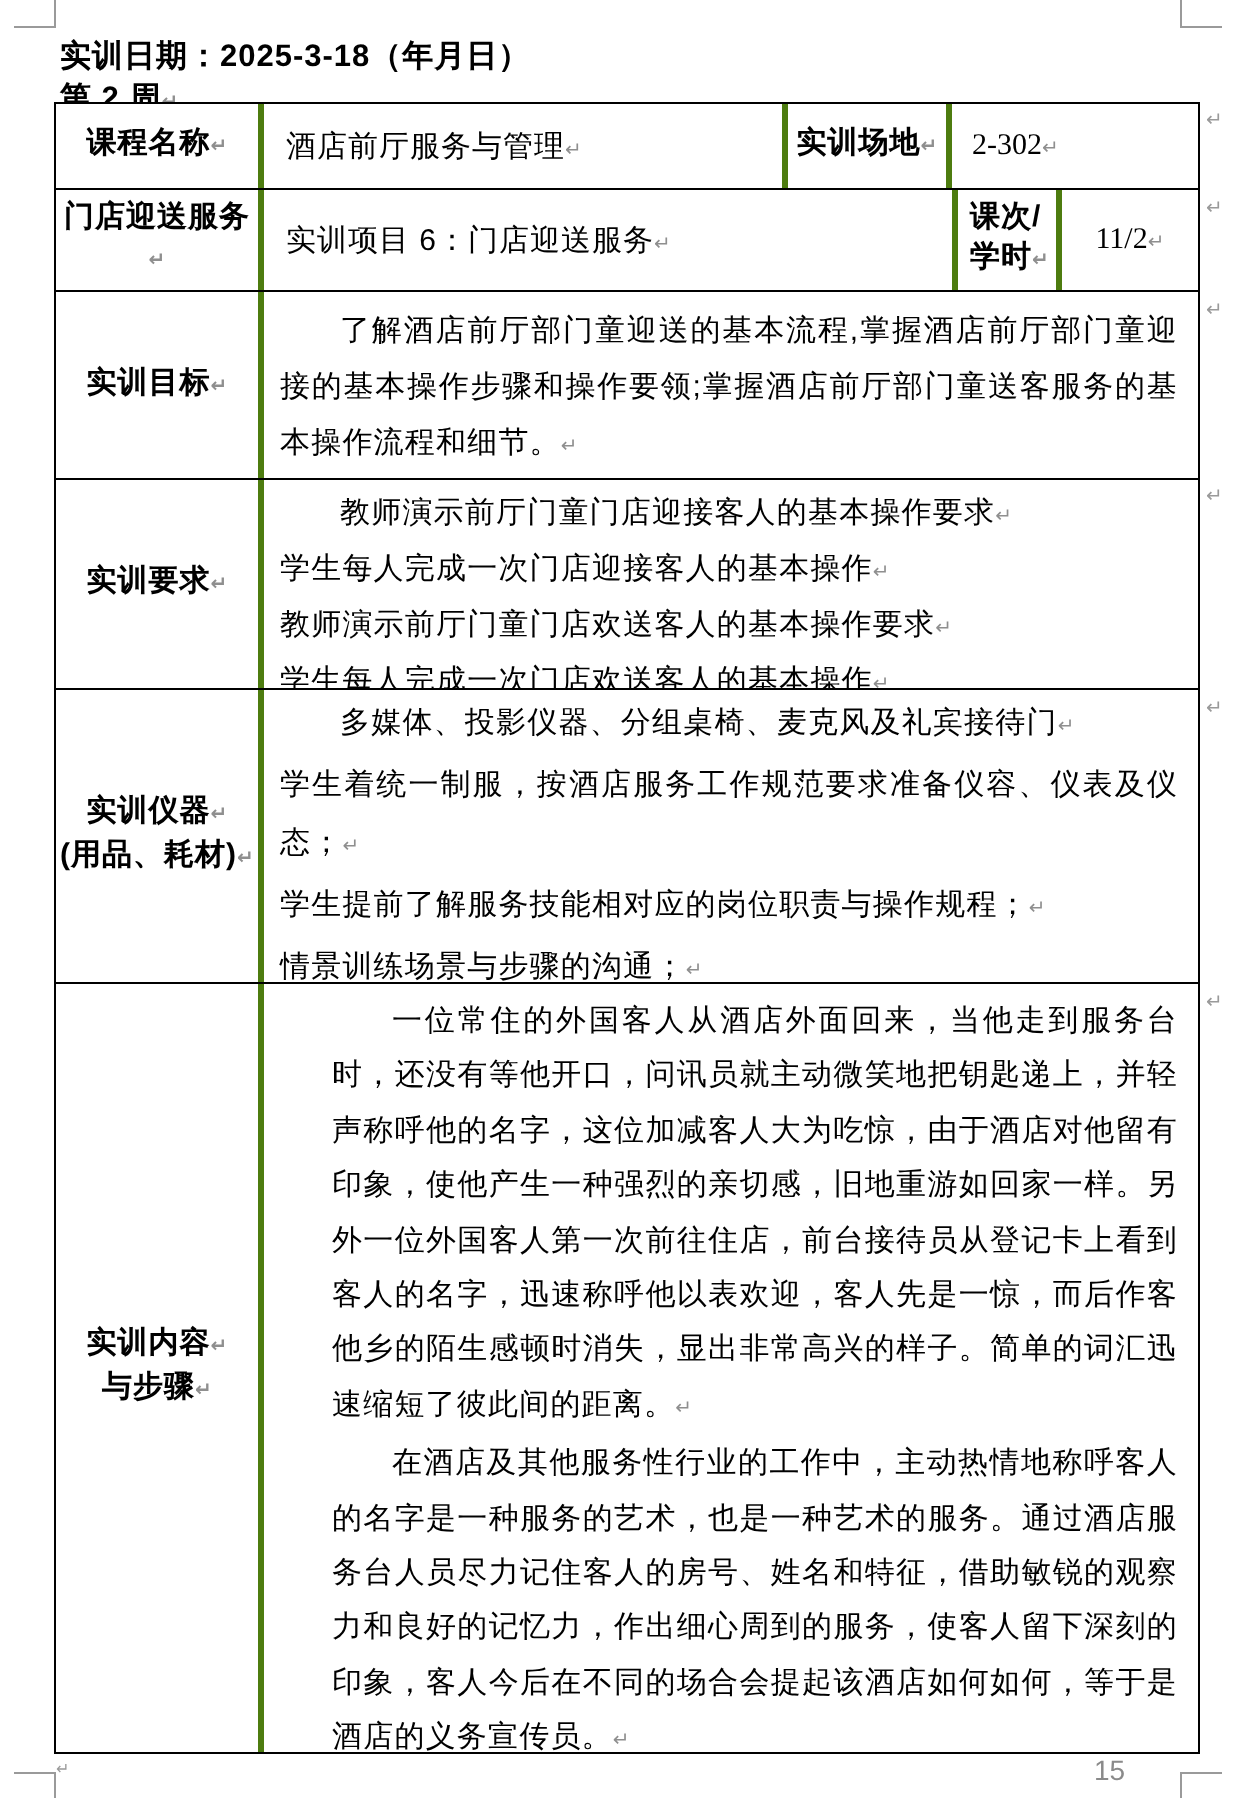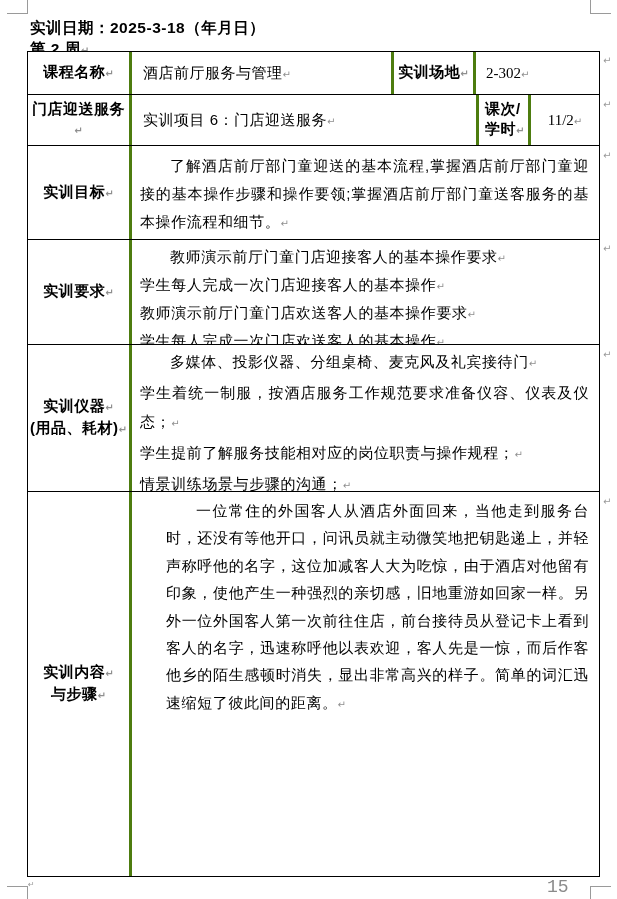--- a/index.html
+++ b/index.html
@@ -38,22 +38,22 @@
   .para{margin:0;text-align:justify;text-align-last:left;font-size:15px;letter-spacing:0.6px;}
   .indent{text-indent:2em;}
   .lh26{line-height:26px;}
   .lh28{line-height:28px;}
   .lh29{line-height:29px;}
   .lh27{line-height:27.4px;}
   .pmark{color:#8f8f8f;font-size:10px;letter-spacing:0;font-family:"DejaVu Sans",sans-serif;}
   .rowmark{position:absolute;left:603px;color:#9a9a9a;font-size:10px;font-family:"DejaVu Sans",sans-serif;}
   .aftertable{position:absolute;left:28px;top:880px;color:#9a9a9a;font-size:8px;font-family:"DejaVu Sans",sans-serif;}
   .pagenum{
-    position:absolute;left:547px;top:877px;color:#8a8a8a;font-size:18px;
-    font-family:Liberation Mono, monospace;
+    position:absolute;left:547px;top:877px;color:#8a8a8a;font-size:14px;
+    font-family:Liberation Sans, sans-serif;
   }
   .content{padding:4px 10px 0 8px;}
 </style>
 </head>
 <body>
 
 <div class="page">
 
   <div class="cm cm-tl"></div>
   <div class="cm cm-tr"></div>
@@ -133,20 +133,21 @@
       </div>
     </div>
 
     <div class="trow" style="height:384px;">
       <div class="cell c1 lbl">
         <span><span>实训内容</span><span class="pmark">↵</span></span>
         <span><span>与步骤</span><span class="pmark">↵</span></span>
       </div>
       <div class="cell content" style="flex:1;padding-top:5px;margin-left:26px;">
         <p class="para lh27 indent"><span>一位常住的外国客人从酒店外面回来，当他走到服务台时，还没有等他开口，问讯员就主动微笑地把钥匙递上，并轻声称呼他的名字，这位加减客人大为吃惊，由于酒店对他留有印象，使他产生一种强烈的亲切感，旧地重游如回家一样。另外一位外国客人第一次前往住店，前台接待员从登记卡上看到客人的名字，迅速称呼他以表欢迎，客人先是一惊，而后作客他乡的陌生感顿时消失，显出非常高兴的样子。简单的词汇迅速缩短了彼此间的距离。</span><span class="pmark">↵</span></p>
+        <p class="para lh27 indent"><span>在酒店及其他服务性行业的工作中，主动热情地称呼客人的名字是一种服务的艺术，也是一种艺术的服务。通过酒店服务台人员尽力记住客人的房号、姓名和特征，借助敏锐的观察力和良好的记忆力，作出细心周到的服务，使客人留下深刻的印象，客人今后在不同的场合会提起该酒店如何如何，等于是酒店的义务宣传员。</span><span class="pmark">↵</span></p>
 
       </div>
     </div>
 
   </div>
 
   <span class="rowmark" style="top:55px;">↵</span>
   <span class="rowmark" style="top:99px;">↵</span>
   <span class="rowmark" style="top:150px;">↵</span>
   <span class="rowmark" style="top:243px;">↵</span>

